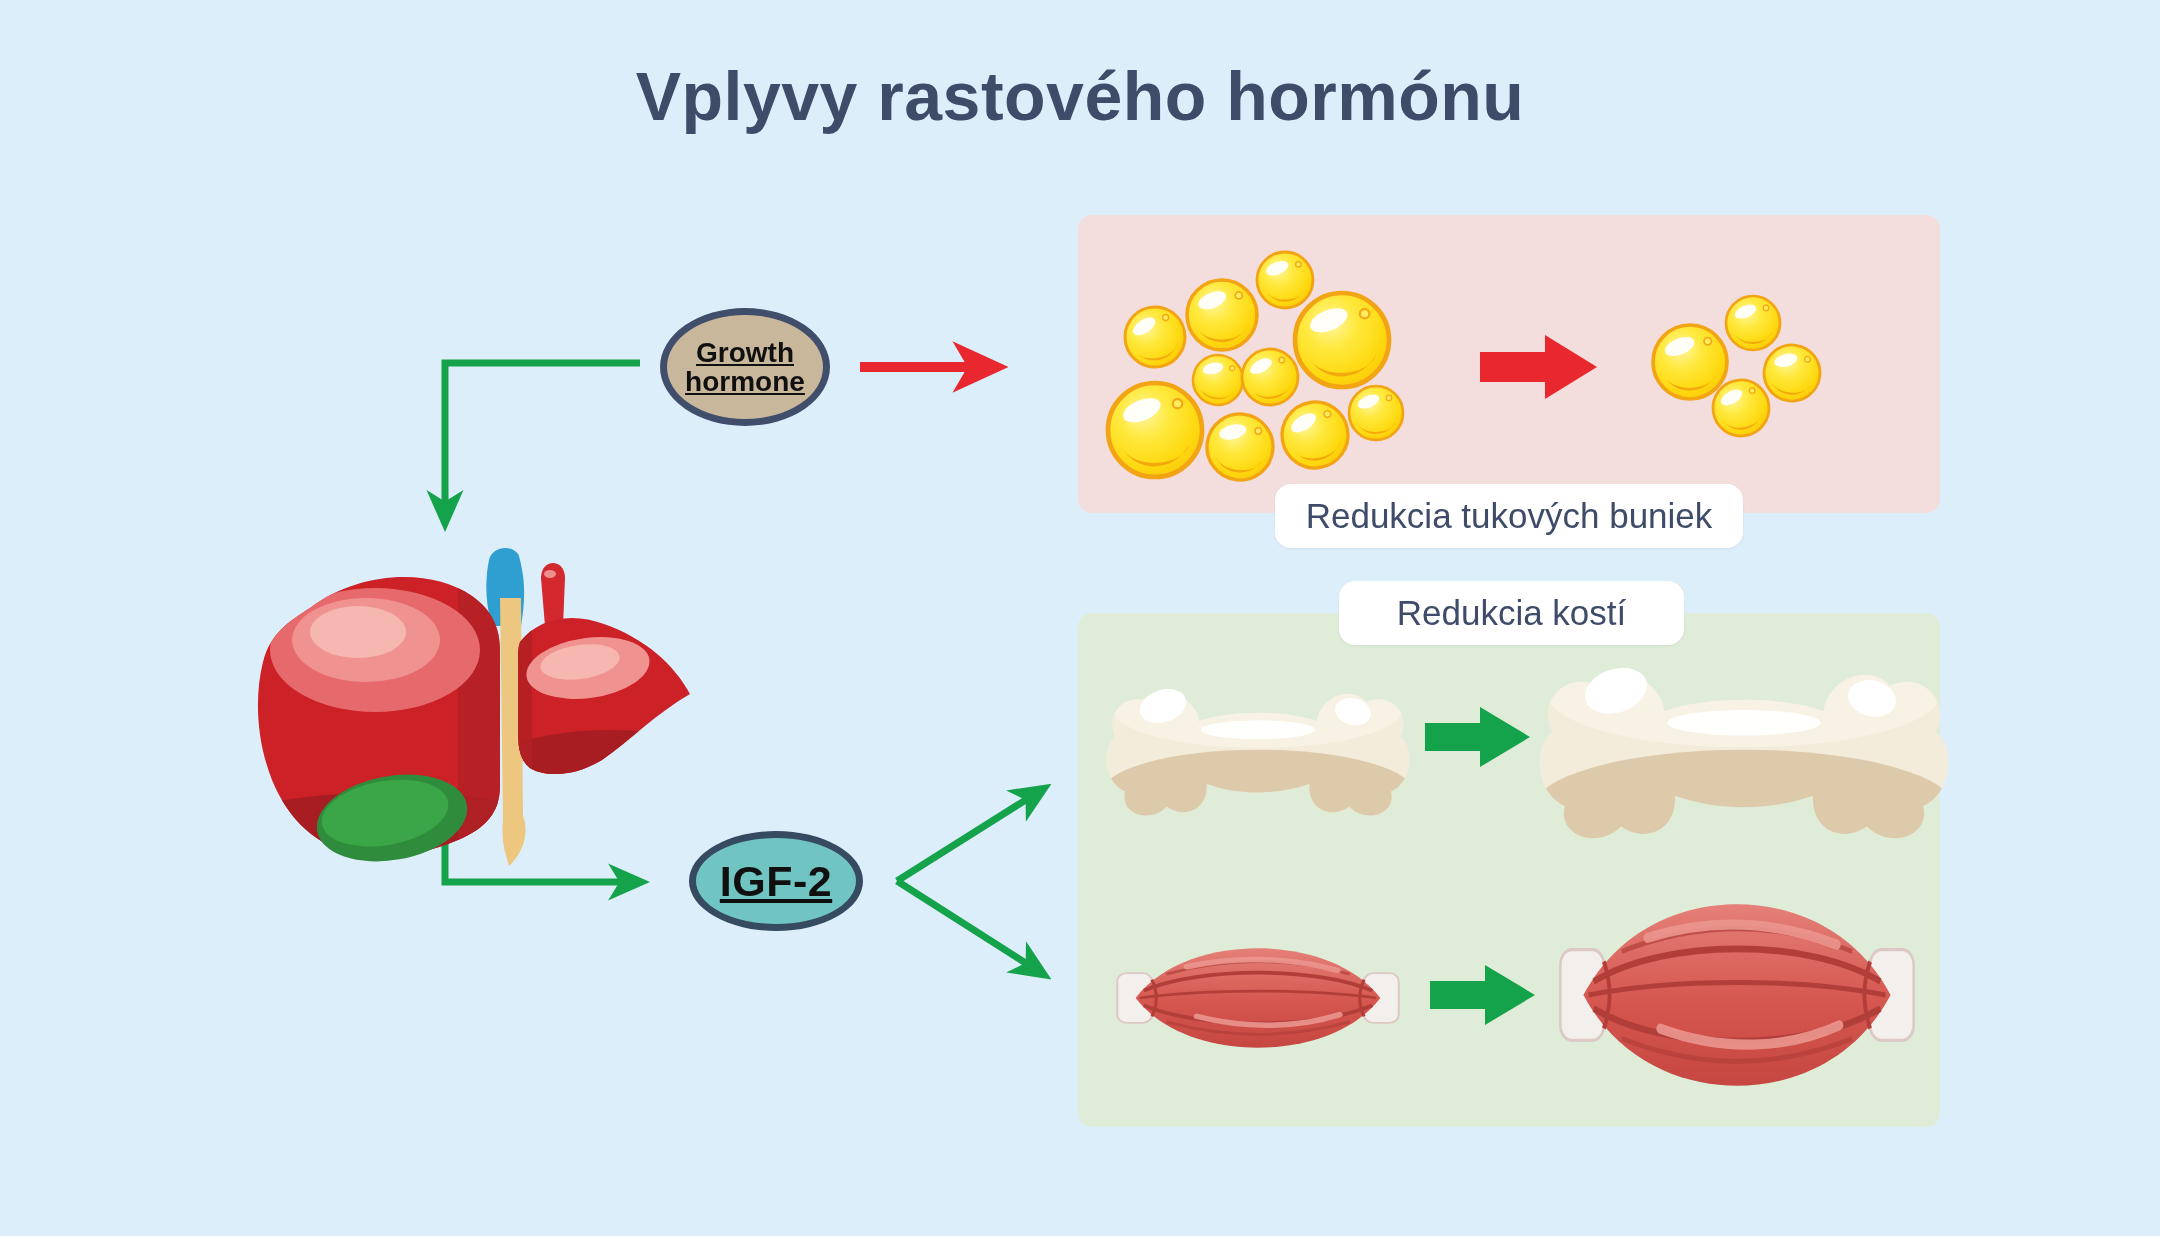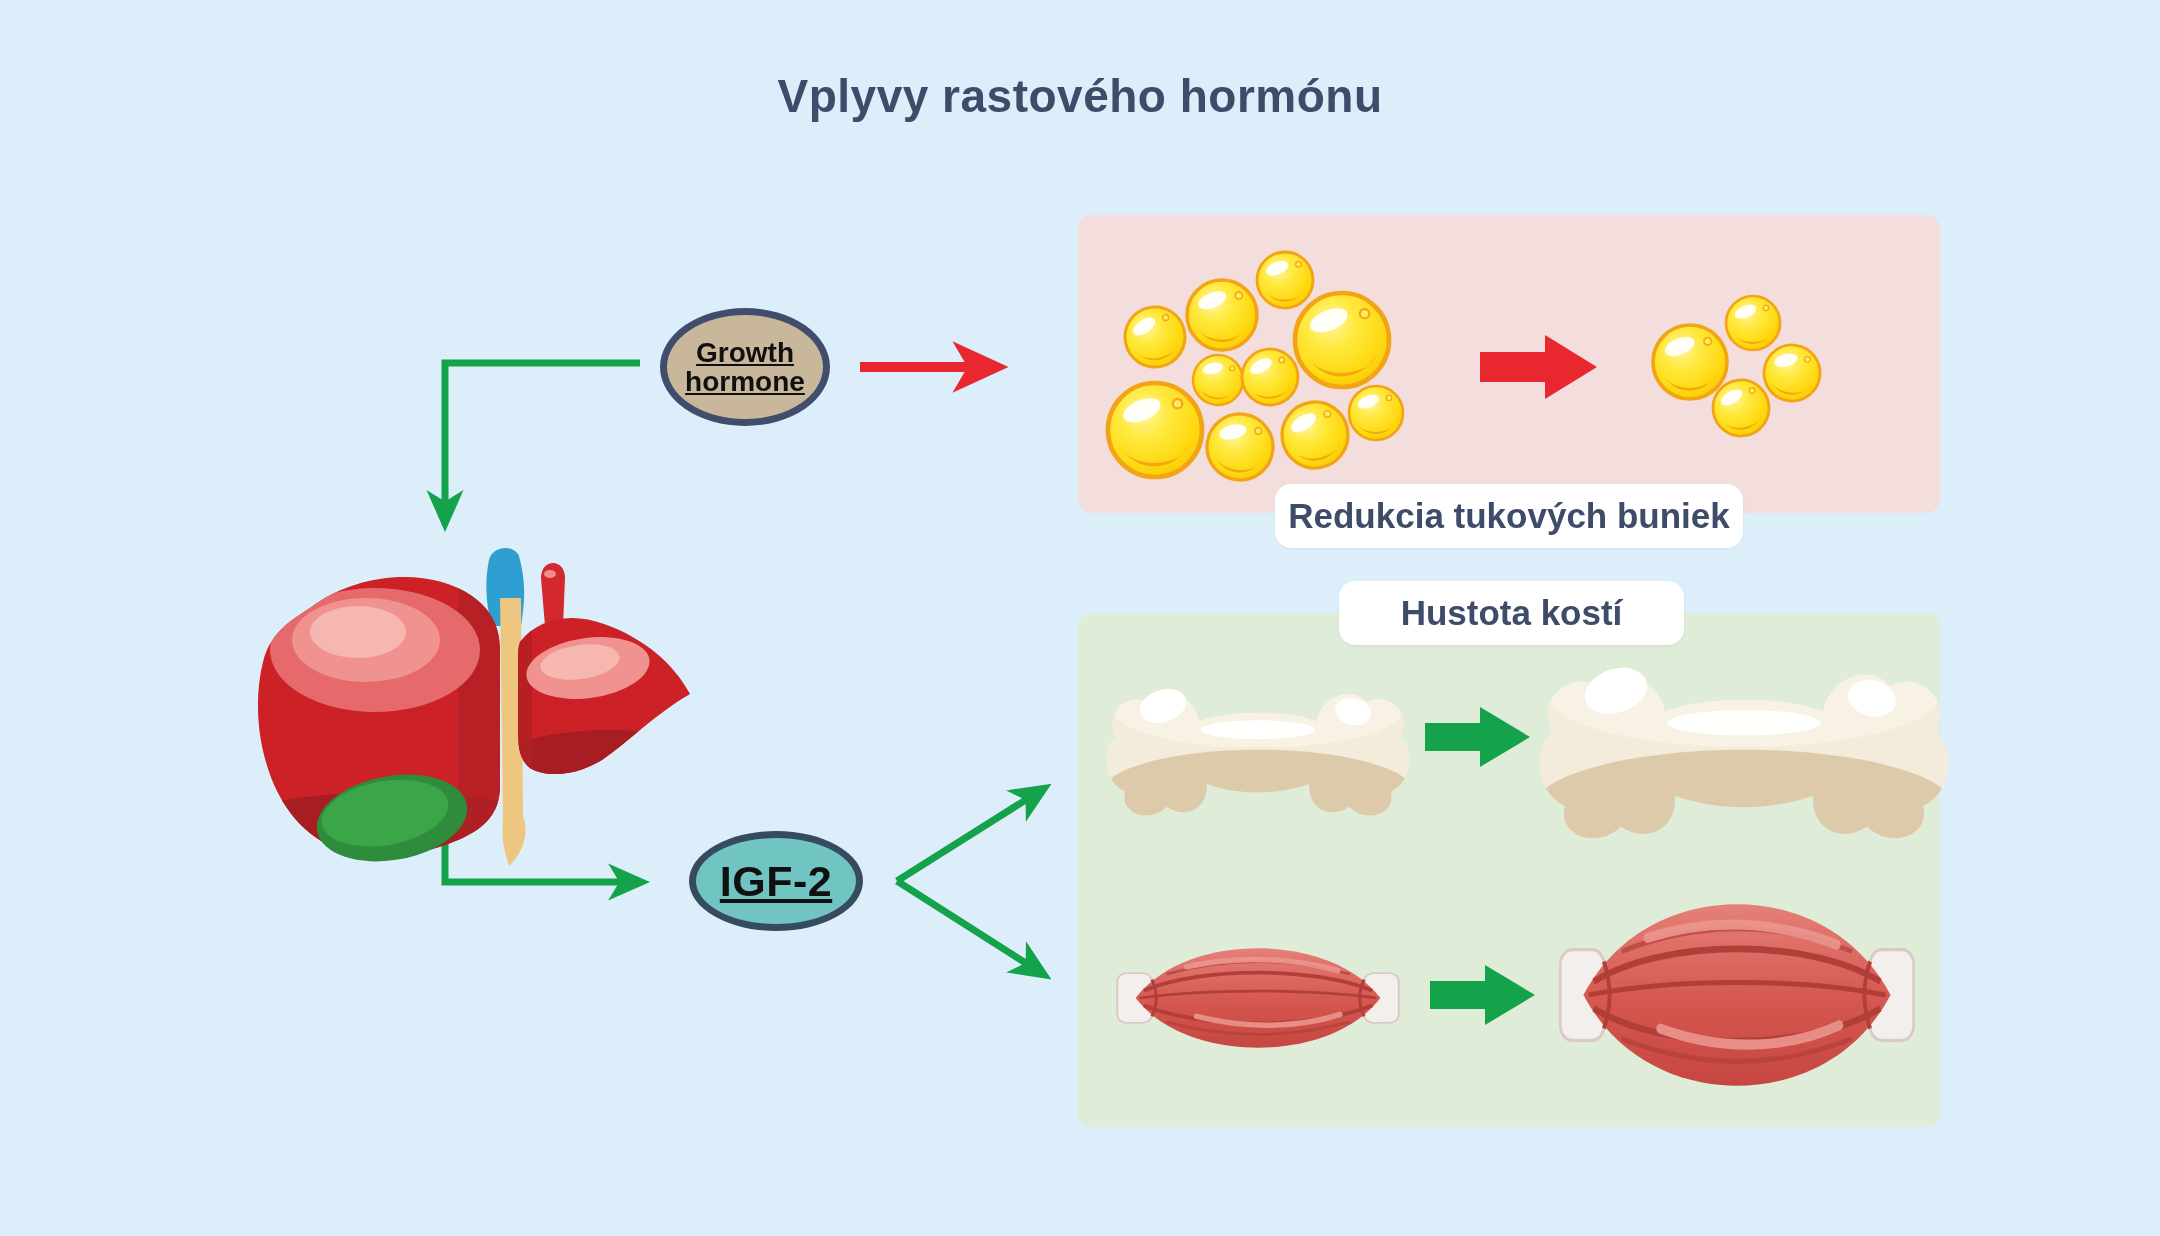--- a/index.html
+++ b/index.html
@@ -18,30 +18,30 @@
     --c-growth_panel_bg:#dfecd8;
   }
   *{margin:0;padding:0;box-sizing:border-box;}
   body{font-family:"Liberation Sans",sans-serif;background:#fff;}
   .stage{
     position:relative;width:2160px;height:1236px;overflow:hidden;
     background:var(--c-background);
   }
   .page-title{
     position:absolute;left:0;top:50px;width:2160px;height:92px;
-    text-align:center;font-size:46px;font-weight:700;letter-spacing:.5px;
+    text-align:center;font-size:68px;font-weight:700;letter-spacing:.5px;
     color:var(--c-title_text);line-height:92px;
   }
   .panel{position:absolute;border-radius:14px;}
   .panel-fat{left:1078px;top:215px;width:862px;height:298px;background:var(--c-fat_panel_bg);}
   .panel-growth{left:1078px;top:613px;width:862px;height:514px;background:var(--c-growth_panel_bg);}
   .diagram-svg{position:absolute;left:0;top:0;width:2160px;height:1236px;pointer-events:none;}
   .caption{
     position:absolute;background:var(--c-label_bg);border-radius:16px;
-    color:var(--c-label_text);font-weight:700;font-size:35px;
+    color:var(--c-label_text);font-weight:400;font-size:35px;
     display:flex;align-items:center;justify-content:center;white-space:nowrap;
     box-shadow:0 1px 3px rgba(60,75,105,.08);
   }
   .caption-fat{left:1275px;top:484px;width:468px;height:64px;}
   .caption-bone{left:1339px;top:581px;width:345px;height:64px;}
   .caption-muscle{left:1277px;top:1096px;width:469px;height:68px;}
   .node{
     position:absolute;border-radius:50%;
     display:flex;align-items:center;justify-content:center;text-align:center;
     color:var(--c-node_text);font-weight:700;text-decoration:underline;
@@ -232,15 +232,15 @@
   </svg>
 
   <div class="node node-gh">
     <span>Growth hormone</span>
   </div>
   <div class="node node-igf">
     <span>IGF-2</span>
   </div>
 
   <div class="caption caption-fat">Redukcia tukových buniek</div>
-  <div class="caption caption-bone">Hustota kostí</div>
+  <div class="caption caption-bone">Redukcia kostí</div>
 
 </div>
 
 </body></html>

